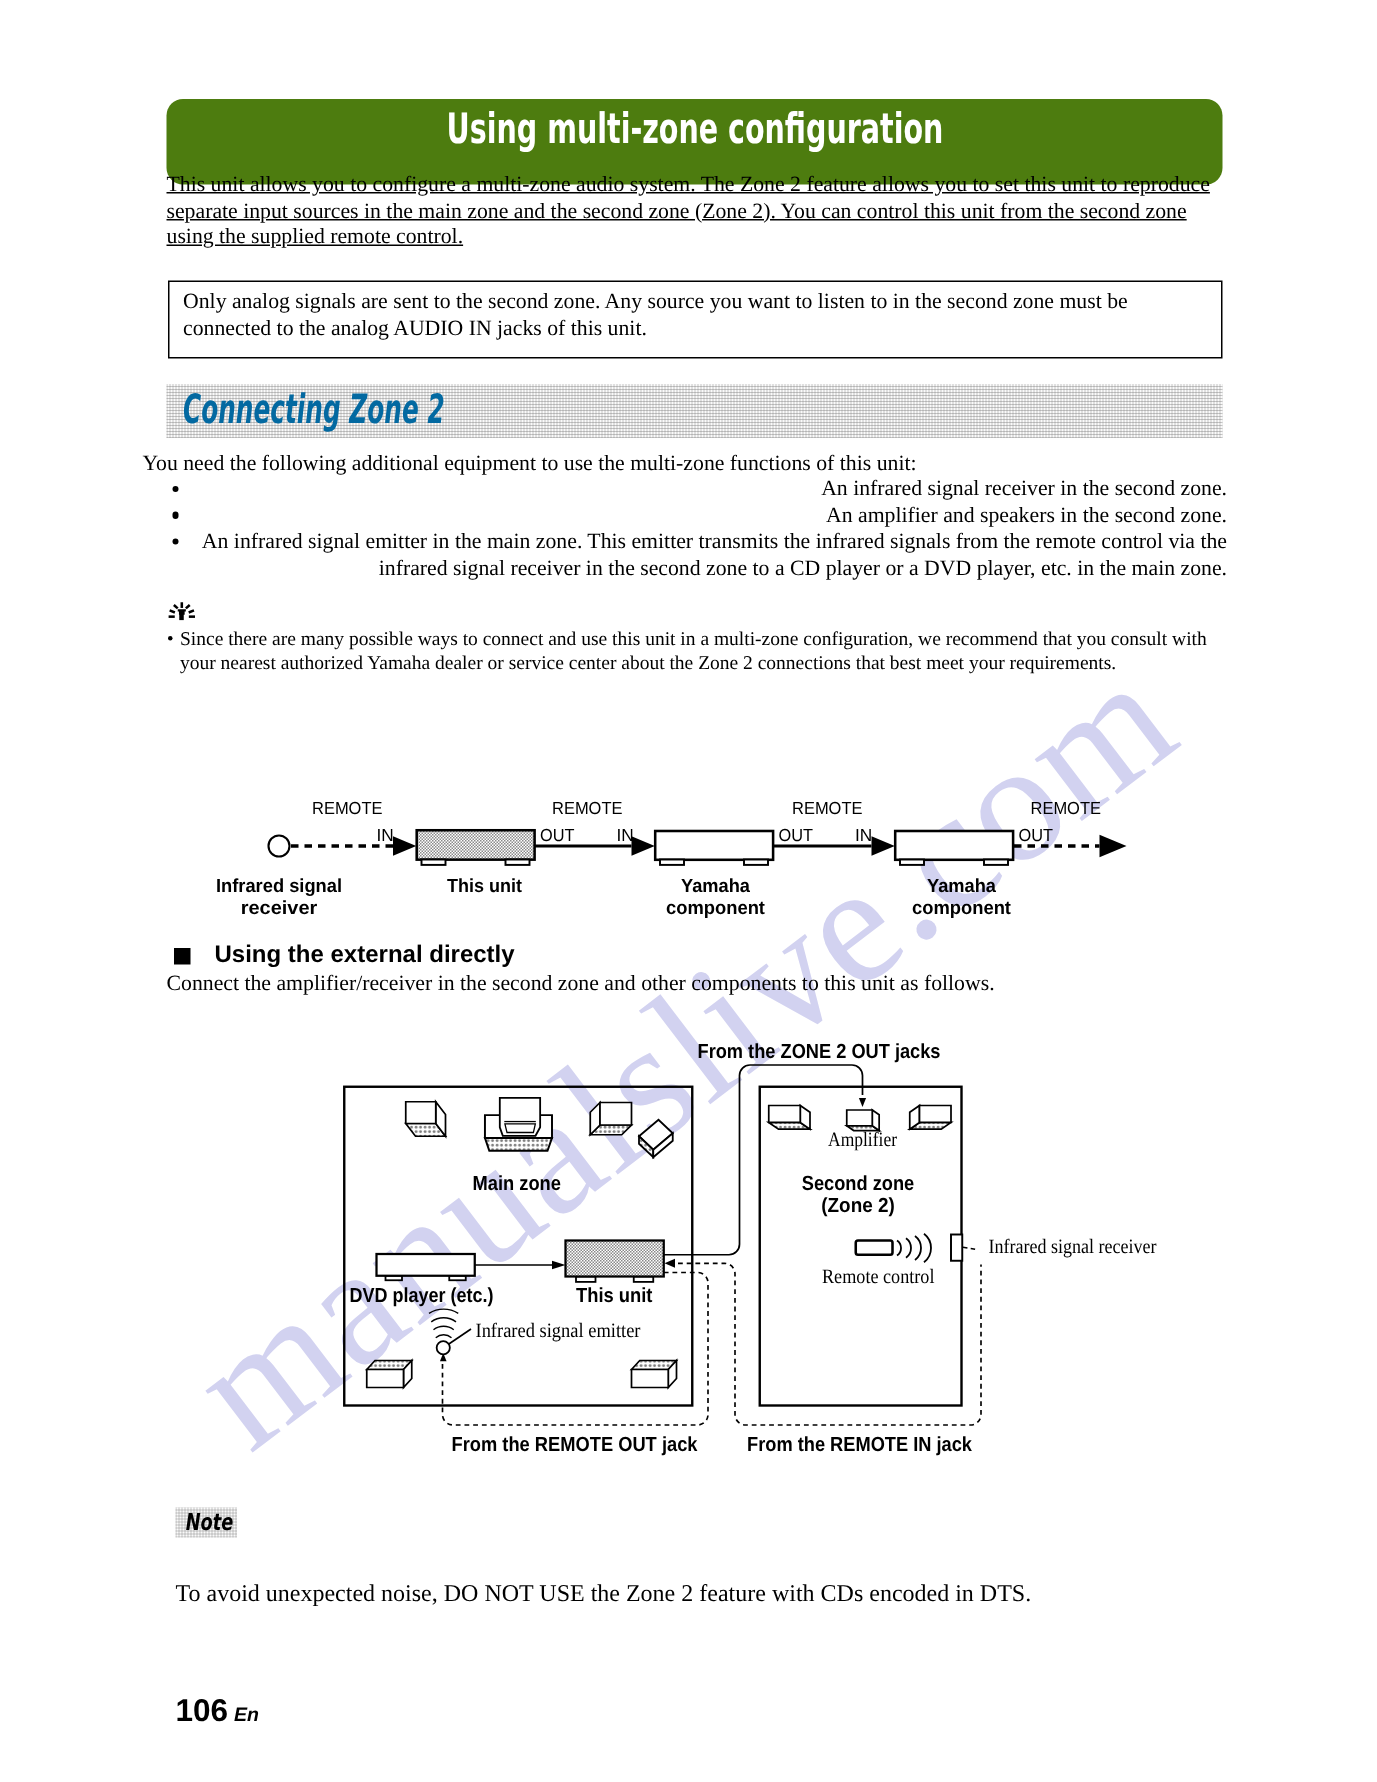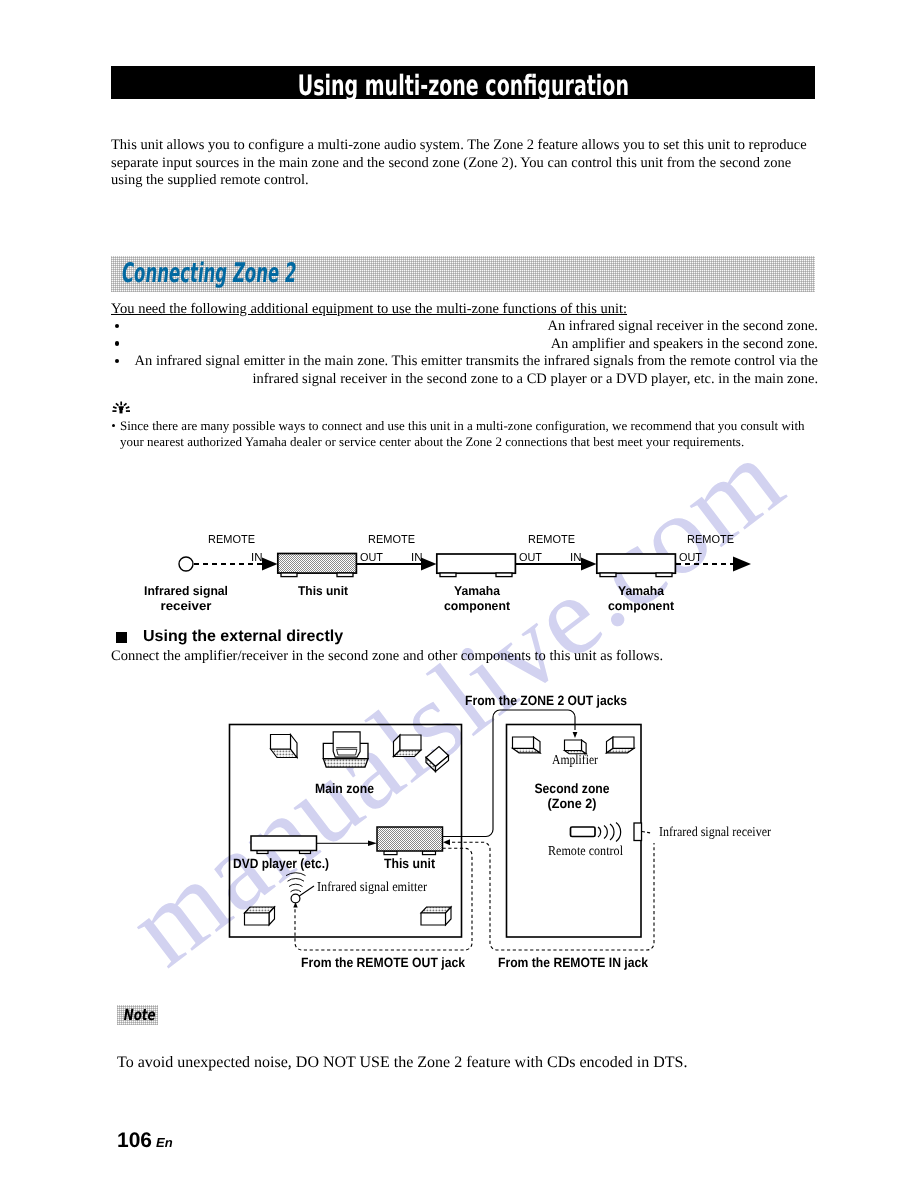--- a/index.html
+++ b/index.html
@@ -1,39 +1,39 @@
 <!DOCTYPE html>
 <html><head>
 <meta charset="utf-8">
 <style>
   html,body{margin:0;padding:0;background:#fff;}
   body{width:918px;height:1188px;position:relative;font-family:"Liberation Serif",serif;color:#000;overflow:hidden;-webkit-font-smoothing:antialiased;text-rendering:geometricPrecision;}
   .page{position:absolute;left:0;top:0;width:918px;height:1188px;}
 
-  #title-bar{position:absolute;left:111px;top:66px;width:704px;height:33px;background:#000000;}
+  #title-bar{position:absolute;left:111px;top:66px;width:704px;height:57px;background:#4d7c0f;border-radius:11px;}
   #title-text{position:absolute;left:0;top:0;width:704px;height:41px;line-height:40px;text-align:center;
     color:#fff;font-family:"DejaVu Sans",sans-serif;font-stretch:condensed;font-weight:bold;font-size:28px;}
   #title-text span{display:inline-block;transform:scaleX(0.755);transform-origin:center;}
 
   .body-text{font-size:14.5px;line-height:17.5px;text-align:left;}
   .tip-text{font-size:13px;line-height:15.6px;text-align:left;font-family:Liberation Serif, serif;}
 
-  #intro{position:absolute;left:111px;top:137px;width:703px;}
+  #intro{position:absolute;left:111px;top:115px;width:703px;text-decoration:underline;}
   #callout{position:absolute;left:111.5px;top:187px;width:703px;height:52px;border:1.4px solid #000;box-sizing:border-box;}
   #callout-text{position:absolute;left:9.5px;top:5px;width:679px;}
 
   #sec1-bar{position:absolute;left:111px;top:256px;width:704px;height:36px;background:#fafafa;
     background-image:repeating-linear-gradient(0deg, rgba(120,120,120,.40) 0 1px, transparent 1px 2px),
       repeating-linear-gradient(90deg, rgba(120,120,120,.40) 0 1px, transparent 1px 2px);
     background-size:2px 2px;}
   #sec1-title{position:absolute;left:122px;top:257px;height:34px;line-height:34px;
     font-family:"DejaVu Sans",sans-serif;font-stretch:condensed;font-weight:bold;font-style:italic;font-size:27px;color:#0369a1;}
   #sec1-title span{display:inline-block;transform:scaleX(0.68);transform-origin:left;}
 
-  #lead1{position:absolute;left:111px;top:301px;width:703px;text-decoration:underline;}
+  #lead1{position:absolute;left:95px;top:301px;width:703px;}
   .blist{position:absolute;left:111px;width:707px;text-align:right;}
   .blist .bi{position:relative;padding-left:22px;}
   .blist .bi .bullet{position:absolute;left:3.5px;top:5.8px;width:4.6px;height:4.6px;border-radius:50%;background:#000;font-size:0;}
   .tiplist .bi{position:relative;padding-left:9px;}
   .tiplist .bi .bullet{position:absolute;left:1px;top:5.5px;width:3.4px;height:3.4px;border-radius:50%;background:#000;font-size:0;}
 
   #tipicon{position:absolute;left:110px;top:398px;width:22px;height:18px;}
   #tiplist{position:absolute;left:111px;top:418px;width:706px;}
   #sec2-sq{position:absolute;left:116px;top:631.5px;width:10.5px;height:11px;background:#000;}
   #sec2-title{position:absolute;left:143px;top:628px;font-family:"Liberation Sans",sans-serif;font-weight:bold;font-size:16px;line-height:17px;white-space:nowrap;}
@@ -60,20 +60,23 @@
 </style>
 </head>
 <body>
 
 <div class="page">
   <div id="watermark">manualslive.com</div>
   <div id="title-bar">
     <div id="title-text"><span>Using multi-zone configuration</span></div>
   </div>
   <div id="intro" class="body-text">This unit allows you to configure a multi-zone audio system. The Zone 2 feature allows you to set this unit to reproduce separate input sources in the main zone and the second zone (Zone 2). You can control this unit from the second zone using the supplied remote control.</div>
+  <div id="callout">
+    <div id="callout-text" class="body-text">Only analog signals are sent to the second zone. Any source you want to listen to in the second zone must be connected to the analog AUDIO IN jacks of this unit.</div>
+  </div>
   <div id="sec1-bar"></div>
   <div id="sec1-title"><span>Connecting Zone 2</span></div>
 
   <div id="lead1" class="body-text">You need the following additional equipment to use the multi-zone functions of this unit:</div>
   <div class="blist body-text" id="blist1" style="top:318px">
     <div class="bi"><span class="bullet">•</span><span>An infrared signal receiver in the second zone.</span></div>
     <div class="bi"><span class="bullet">•</span><span>An amplifier and speakers in the second zone.</span></div>
     <div class="bi"><span class="bullet">•</span><span>An infrared signal emitter in the main zone. This emitter transmits the infrared signals from the remote control via the infrared signal receiver in the second zone to a CD player or a DVD player, etc. in the main zone.</span></div>
   </div>
 

